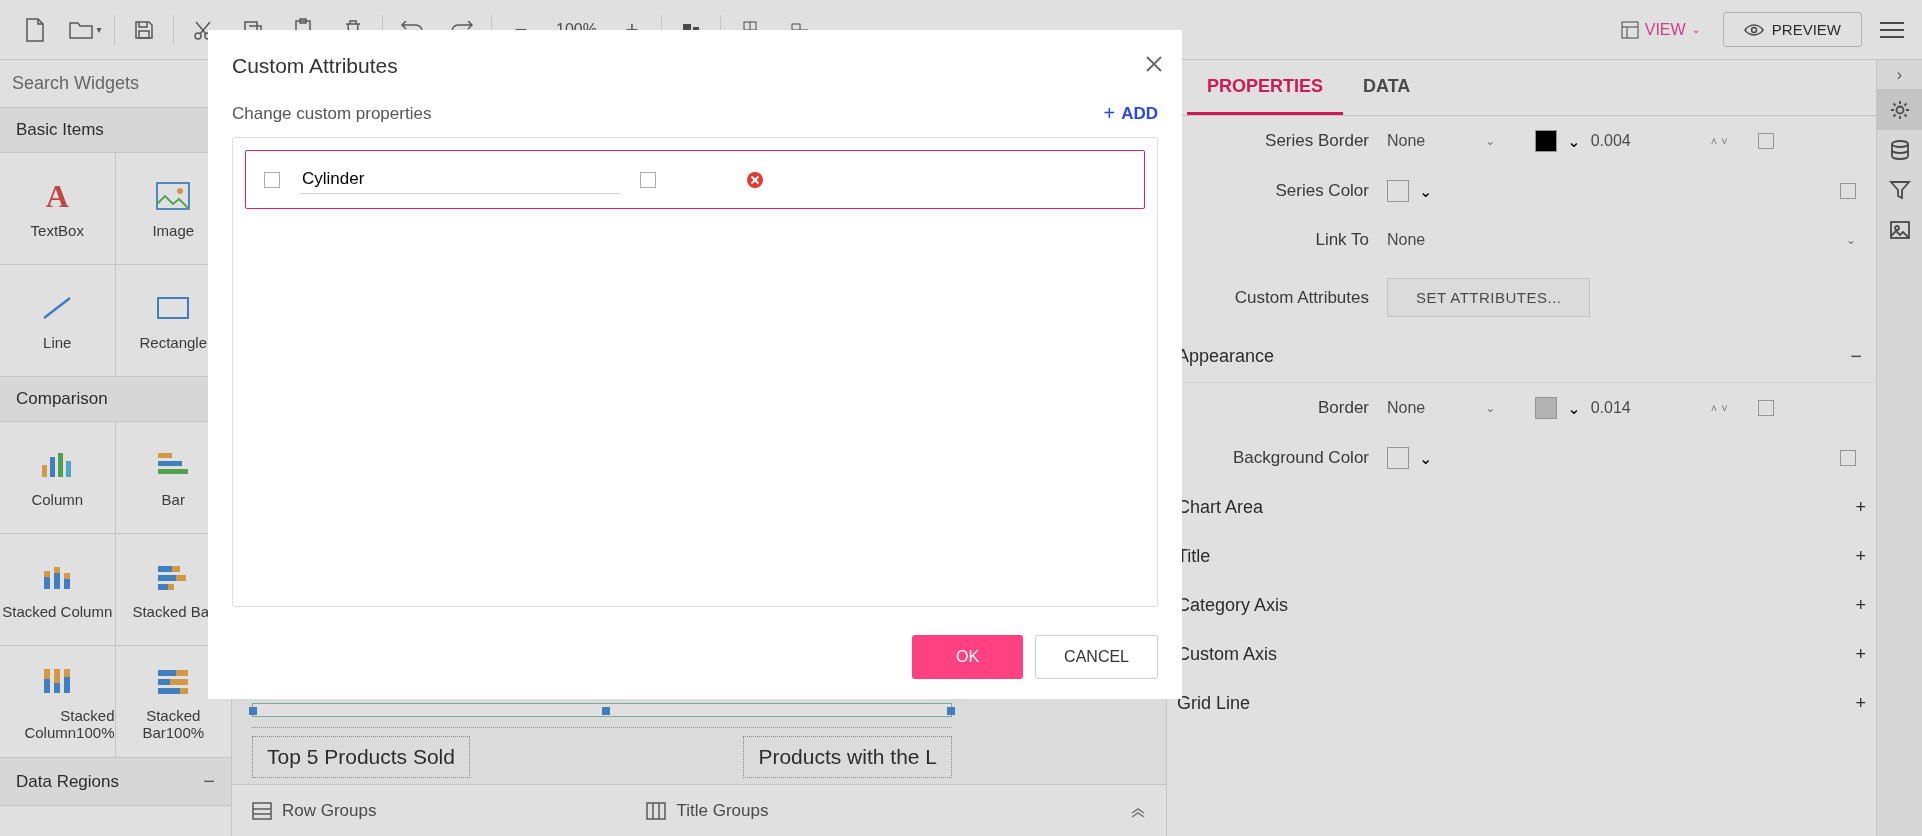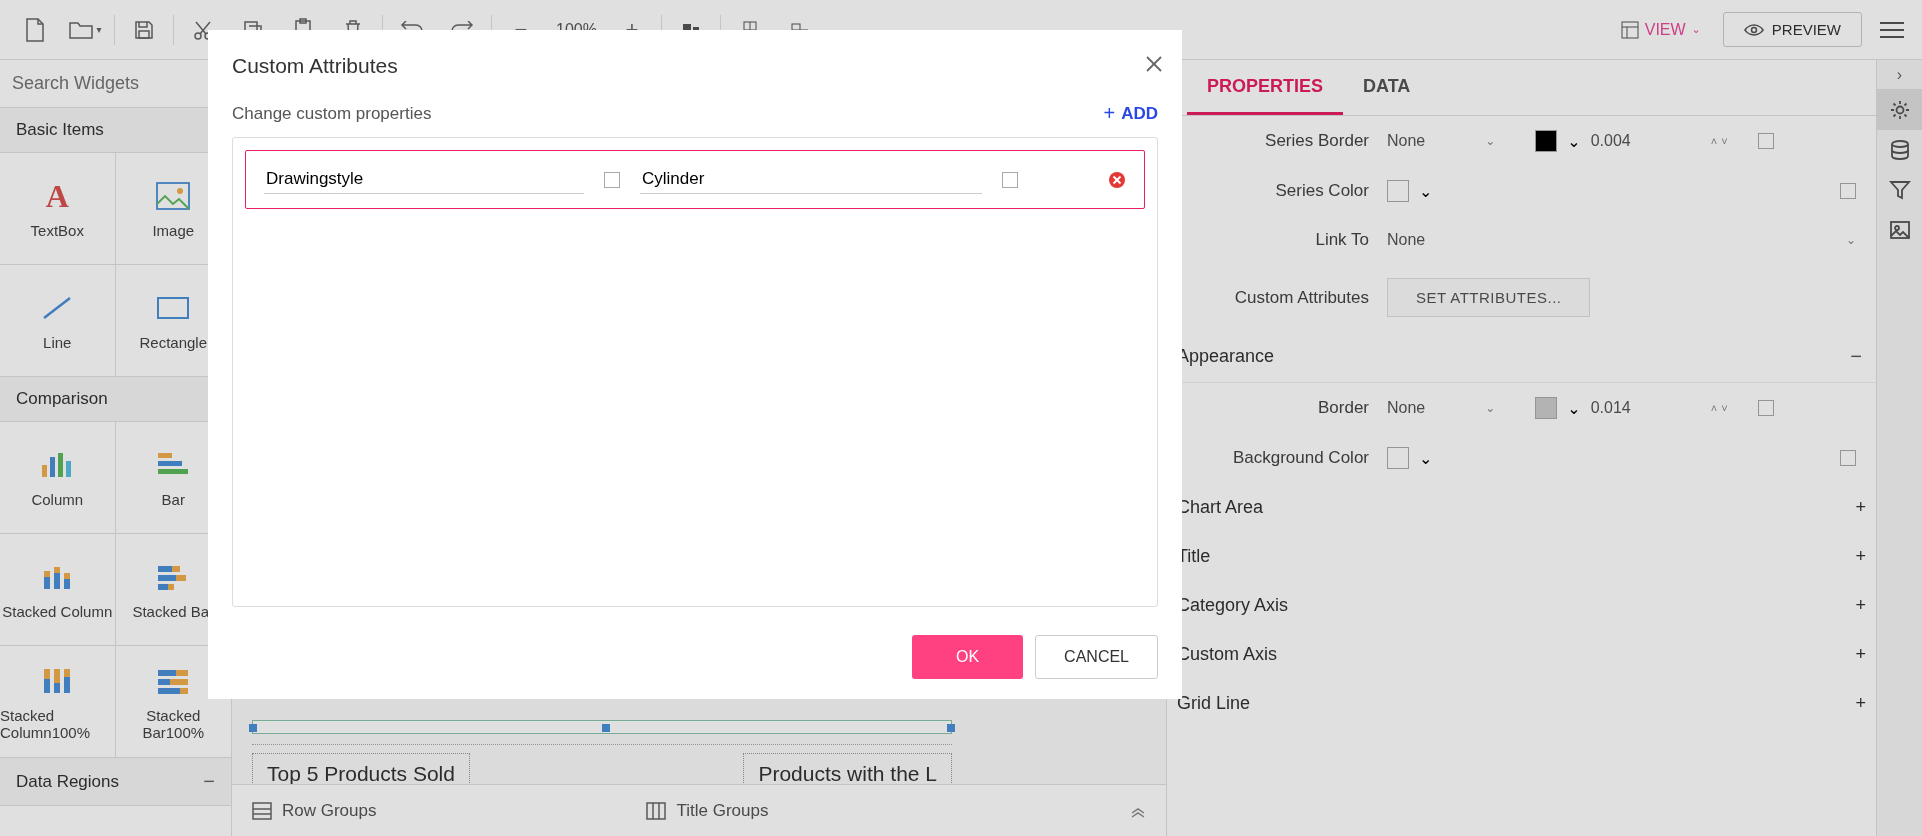--- a/index.html
+++ b/index.html
@@ -304,21 +304,21 @@
         <div class="widget-icon">
             <svg width="34" height="28">
               <rect x="4" y="2" width="6" height="10" fill="#f0ad4e"></rect>
               <rect x="4" y="12" width="6" height="14" fill="#4a90d9"></rect>
               <rect x="14" y="2" width="6" height="14" fill="#f0ad4e"></rect>
               <rect x="14" y="16" width="6" height="10" fill="#4a90d9"></rect>
               <rect x="24" y="2" width="6" height="8" fill="#f0ad4e"></rect>
               <rect x="24" y="10" width="6" height="16" fill="#4a90d9"></rect>
             </svg>
           </div>
-        <span style="text-align:left">Stacked Column100%</span>
+        <span style="text-align:right">Stacked Column100%</span>
       </div>
       <div class="widget-cell">
         <div class="widget-icon">
             <svg width="34" height="28">
               <rect x="2" y="3" width="18" height="6" fill="#4a90d9"></rect>
               <rect x="20" y="3" width="12" height="6" fill="#f0ad4e"></rect>
               <rect x="2" y="12" width="12" height="6" fill="#4a90d9"></rect>
               <rect x="14" y="12" width="18" height="6" fill="#f0ad4e"></rect>
               <rect x="2" y="21" width="22" height="6" fill="#4a90d9"></rect>
               <rect x="24" y="21" width="8" height="6" fill="#f0ad4e"></rect>
@@ -327,21 +327,21 @@
         <span style="text-align:center">Stacked Bar100%</span>
       </div>
     </div>
     <div class="cat-header">
       <span>Data Regions</span>
       <span style="font-size:20px;color:#666">−</span>
     </div>
   </div>
 
   <div class="canvas">
-    <div style="position:absolute; left:20px; top:660px; width:700px; height:70px;">
+    <div style="position:absolute; left:20px; top:643px; width:700px; height:70px;">
        <div style="border:1.5px solid #8bc4aa; background:#fff; height:14px; position:relative;">
          <div style="position:absolute;left:-4px;top:3px;width:8px;height:8px;background:#4a90d9"></div>
          <div style="position:absolute;left:50%;top:3px;width:8px;height:8px;background:#4a90d9"></div>
          <div style="position:absolute;right:-4px;top:3px;width:8px;height:8px;background:#4a90d9"></div>
        </div>
        <div style="display:flex;gap:8px;margin-top:10px;border-top:1px dotted #aaa;padding-top:8px;">
          <div style="border:1px dotted #999;padding:8px 14px;">
            <span class="chart-text">Top 5 Products Sold</span>
          </div>
          <div style="flex:1"></div>
@@ -526,21 +526,20 @@
   </div>
   <div class="dialog-sub">
     <span class="subtext">Change custom properties</span>
     <div class="addbtn">
       <span style="font-size:20px;font-weight:400">+</span>
       <span>ADD</span>
     </div>
   </div>
   <div class="prop-list">
     <div class="prop-item">
-      <input value="Drawingstyle" style="">
       <div class="chk2"></div>
       <input value="Cylinder" style="">
       <div class="chk2"></div>
       <div style="width:50px"></div>
       <div class="delbtn">
         <svg width="18" height="18">
             <circle cx="9" cy="9" r="8" fill="#e53935"></circle>
             <line x1="5.5" y1="5.5" x2="12.5" y2="12.5" stroke="#fff" stroke-width="2"></line>
             <line x1="12.5" y1="5.5" x2="5.5" y2="12.5" stroke="#fff" stroke-width="2"></line>
           </svg>

